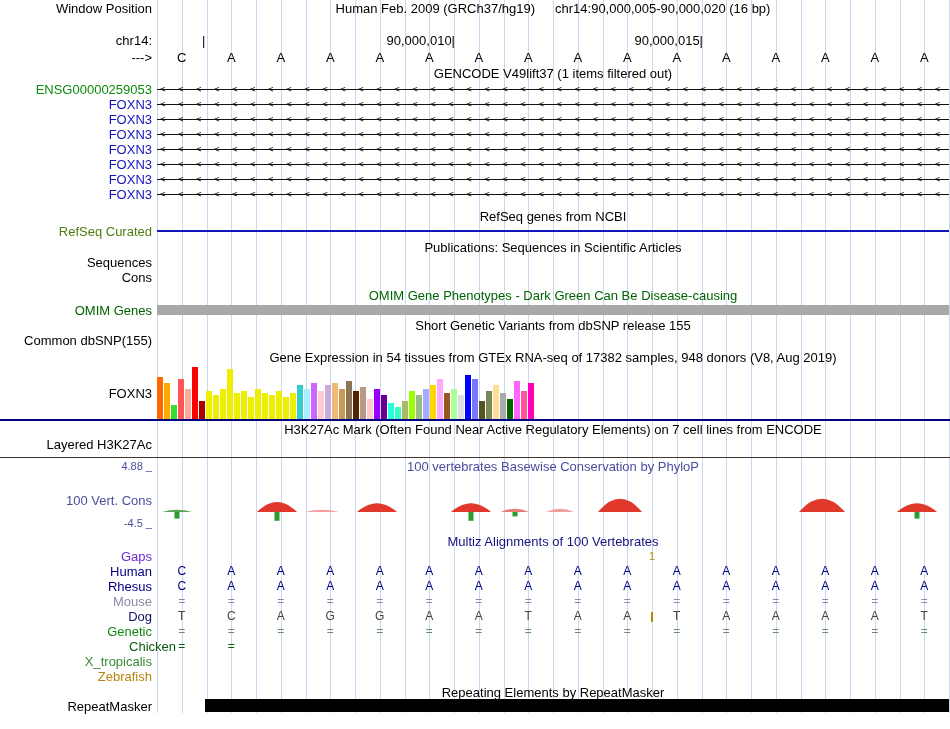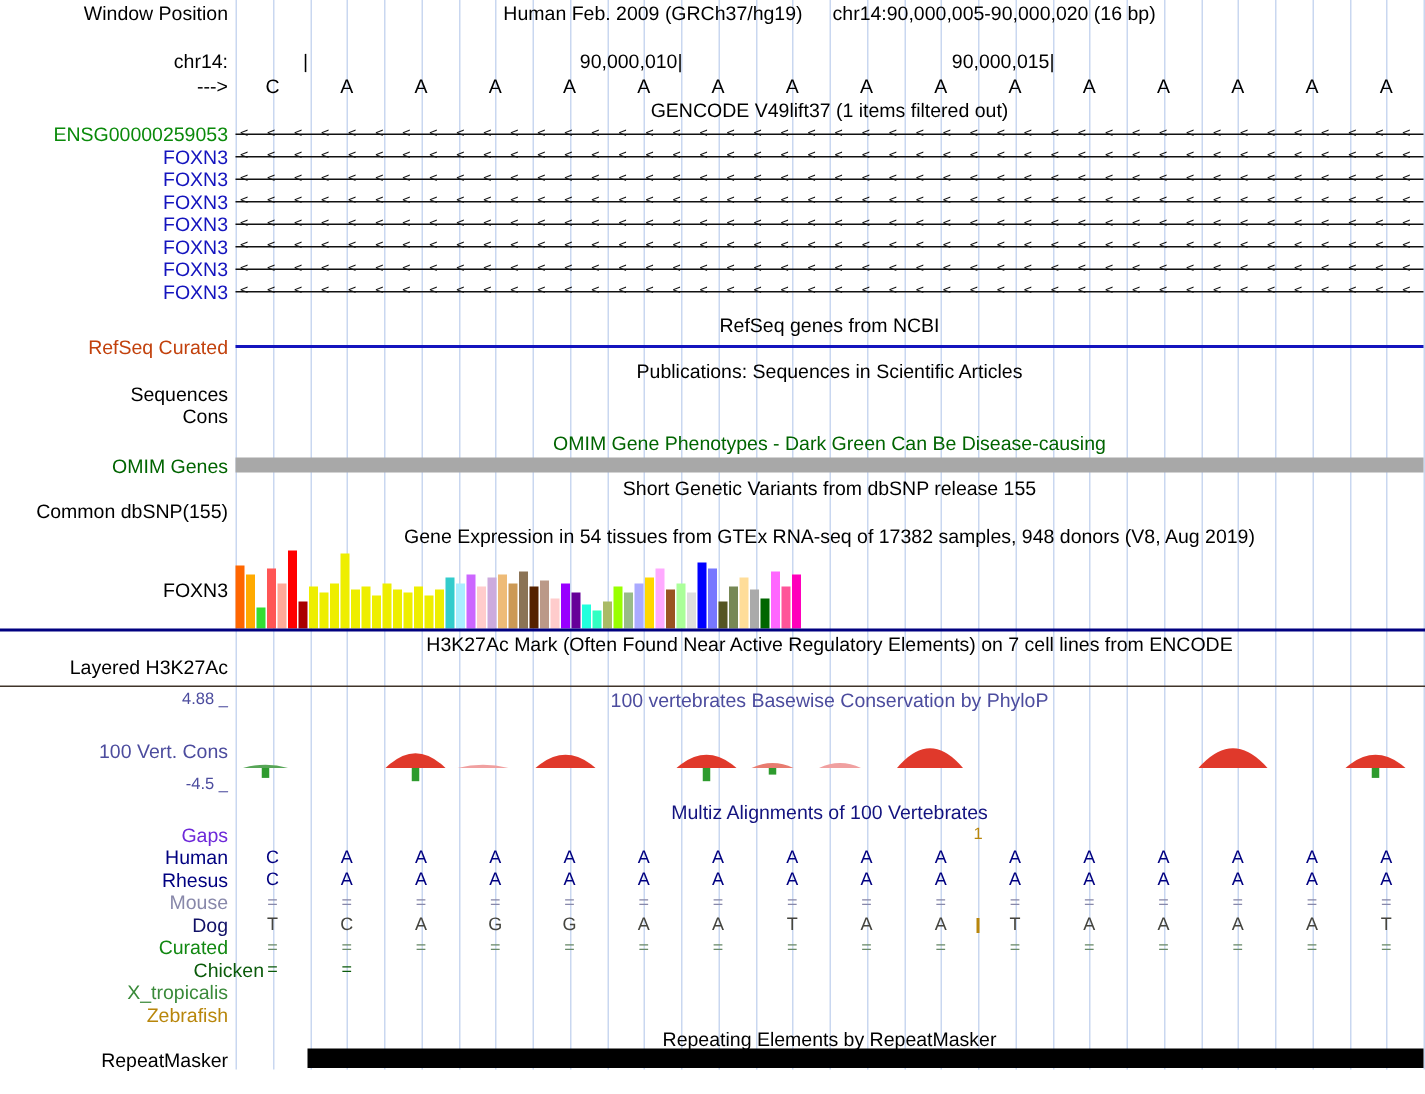--- a/index.html
+++ b/index.html
@@ -5,21 +5,21 @@
   html,body{margin:0;padding:0;background:#fff}
   #browser{position:relative;width:950px;height:729px;background:#fff;
     font-family:"Liberation Sans","DejaVu Sans",sans-serif;font-size:13px;color:#000;overflow:hidden}
   .grid-line{position:absolute;top:0;height:713px;width:1px;background:#c9d7f0}
   .row{position:absolute;left:0;width:950px;height:15px;line-height:15px;white-space:nowrap}
   .lbl{position:absolute;left:0;top:0;width:152px;text-align:right;white-space:nowrap}
   .hdr{position:absolute;left:157px;top:0;width:792px;text-align:center;white-space:nowrap}
   .cell{position:absolute;top:0;width:50px;text-align:center}
   .seq-base{font-size:13px}
   .mz-cell{font-size:12px}
-  .c-blue{color:#c2410c}
+  .c-blue{color:#4d7c0f}
   .c-dgreen{color:#006400}
   .c-phylop{color:#4c4c9e}
   .c-mzhdr{color:#13137f}
   .c-orange{color:#6d28d9}
   .small{font-size:11px}
   .title-gap{margin-right:20px}
   .scale-text{position:absolute;top:0;right:505px}
   .scale-bracket{position:absolute;left:452px;width:226px;top:3px;height:9px;
     border-left:1px solid #000;border-right:1px solid #000}
   .scale-mid{position:absolute;left:0;right:0;top:4px;height:1px;background:#000}
@@ -357,21 +357,21 @@
         <div class="cell mz-cell" style="left: 553px; width: 49.5px; color: rgb(69, 69, 63);">A</div>
         <div class="cell mz-cell" style="left: 602.5px; width: 49.5px; color: rgb(69, 69, 63);">A</div>
         <div class="cell mz-cell" style="left: 652px; width: 49.5px; color: rgb(69, 69, 63);">T</div>
         <div class="cell mz-cell" style="left: 701.5px; width: 49.5px; color: rgb(69, 69, 63);">A</div>
         <div class="cell mz-cell" style="left: 751px; width: 49.5px; color: rgb(69, 69, 63);">A</div>
         <div class="cell mz-cell" style="left: 800.5px; width: 49.5px; color: rgb(69, 69, 63);">A</div>
         <div class="cell mz-cell" style="left: 850px; width: 49.5px; color: rgb(69, 69, 63);">A</div>
         <div class="cell mz-cell" style="left: 899.5px; width: 49.5px; color: rgb(69, 69, 63);">T</div>
       </div>
       <div class="row" style="top: 624px;">
-        <div class="lbl" style="color: rgb(17, 136, 17);">Curated</div>
+        <div class="lbl" style="color: rgb(17, 136, 17);">Genetic</div>
         <div class="cell mz-cell" style="left: 157px; width: 49.5px; color: rgb(106, 138, 106);">=</div>
         <div class="cell mz-cell" style="left: 206.5px; width: 49.5px; color: rgb(106, 138, 106);">=</div>
         <div class="cell mz-cell" style="left: 256px; width: 49.5px; color: rgb(106, 138, 106);">=</div>
         <div class="cell mz-cell" style="left: 305.5px; width: 49.5px; color: rgb(106, 138, 106);">=</div>
         <div class="cell mz-cell" style="left: 355px; width: 49.5px; color: rgb(106, 138, 106);">=</div>
         <div class="cell mz-cell" style="left: 404.5px; width: 49.5px; color: rgb(106, 138, 106);">=</div>
         <div class="cell mz-cell" style="left: 454px; width: 49.5px; color: rgb(106, 138, 106);">=</div>
         <div class="cell mz-cell" style="left: 503.5px; width: 49.5px; color: rgb(106, 138, 106);">=</div>
         <div class="cell mz-cell" style="left: 553px; width: 49.5px; color: rgb(106, 138, 106);">=</div>
         <div class="cell mz-cell" style="left: 602.5px; width: 49.5px; color: rgb(106, 138, 106);">=</div>

